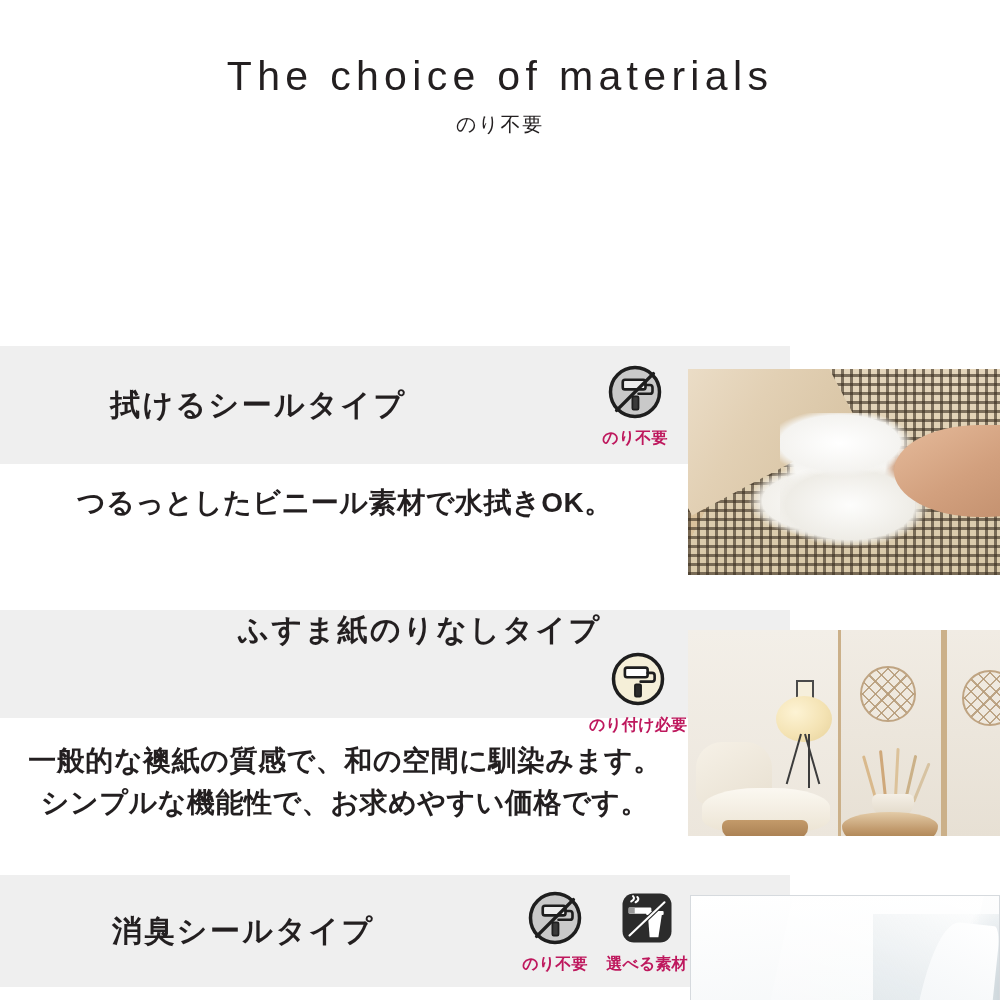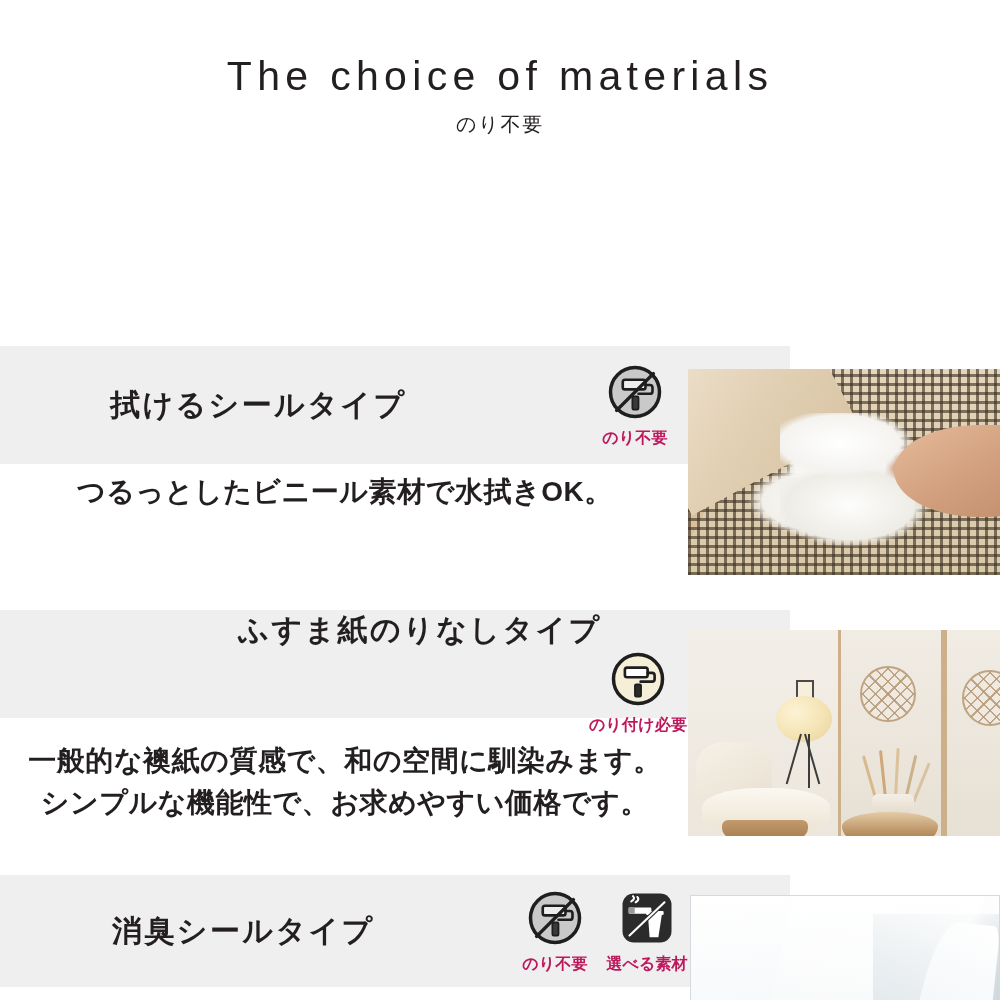--- a/index.html
+++ b/index.html
@@ -270,21 +270,21 @@
           <rect x="18" y="18" width="26" height="11" rx="2.5" fill="#ededed" stroke="#1e1e1e" stroke-width="3"></rect>
           <path d="M44 24 h5 a3 3 0 0 1 3 3 v4 a3 3 0 0 1 -3 3 h-13" fill="none" stroke="#1e1e1e" stroke-width="3" stroke-linecap="round" stroke-linejoin="round"></path>
           <rect x="29" y="37" width="7" height="15" rx="1.5" fill="#3a3a3a" stroke="#1e1e1e" stroke-width="2"></rect>
           <line x1="11" y1="53" x2="53" y2="11" stroke="#1e1e1e" stroke-width="4" stroke-linecap="round"></line>
         </svg>
         <div class="badge-label">のり不要</div>
       </div>
     </div>
   </div>
 
-  <div class="section-desc" style="top:335px;">
+  <div class="section-desc" style="top:346px;">
     <span class="desc-line">つるっとしたビニール素材で水拭きOK。</span>
   </div>
 
   <div class="photo photo-rattan" style="left:688px; top:233px; width:312px; height:206px;">
     <div class="wood"></div>
     <div class="towel"></div>
     <div class="hand"></div>
   </div>
 </div>
 

